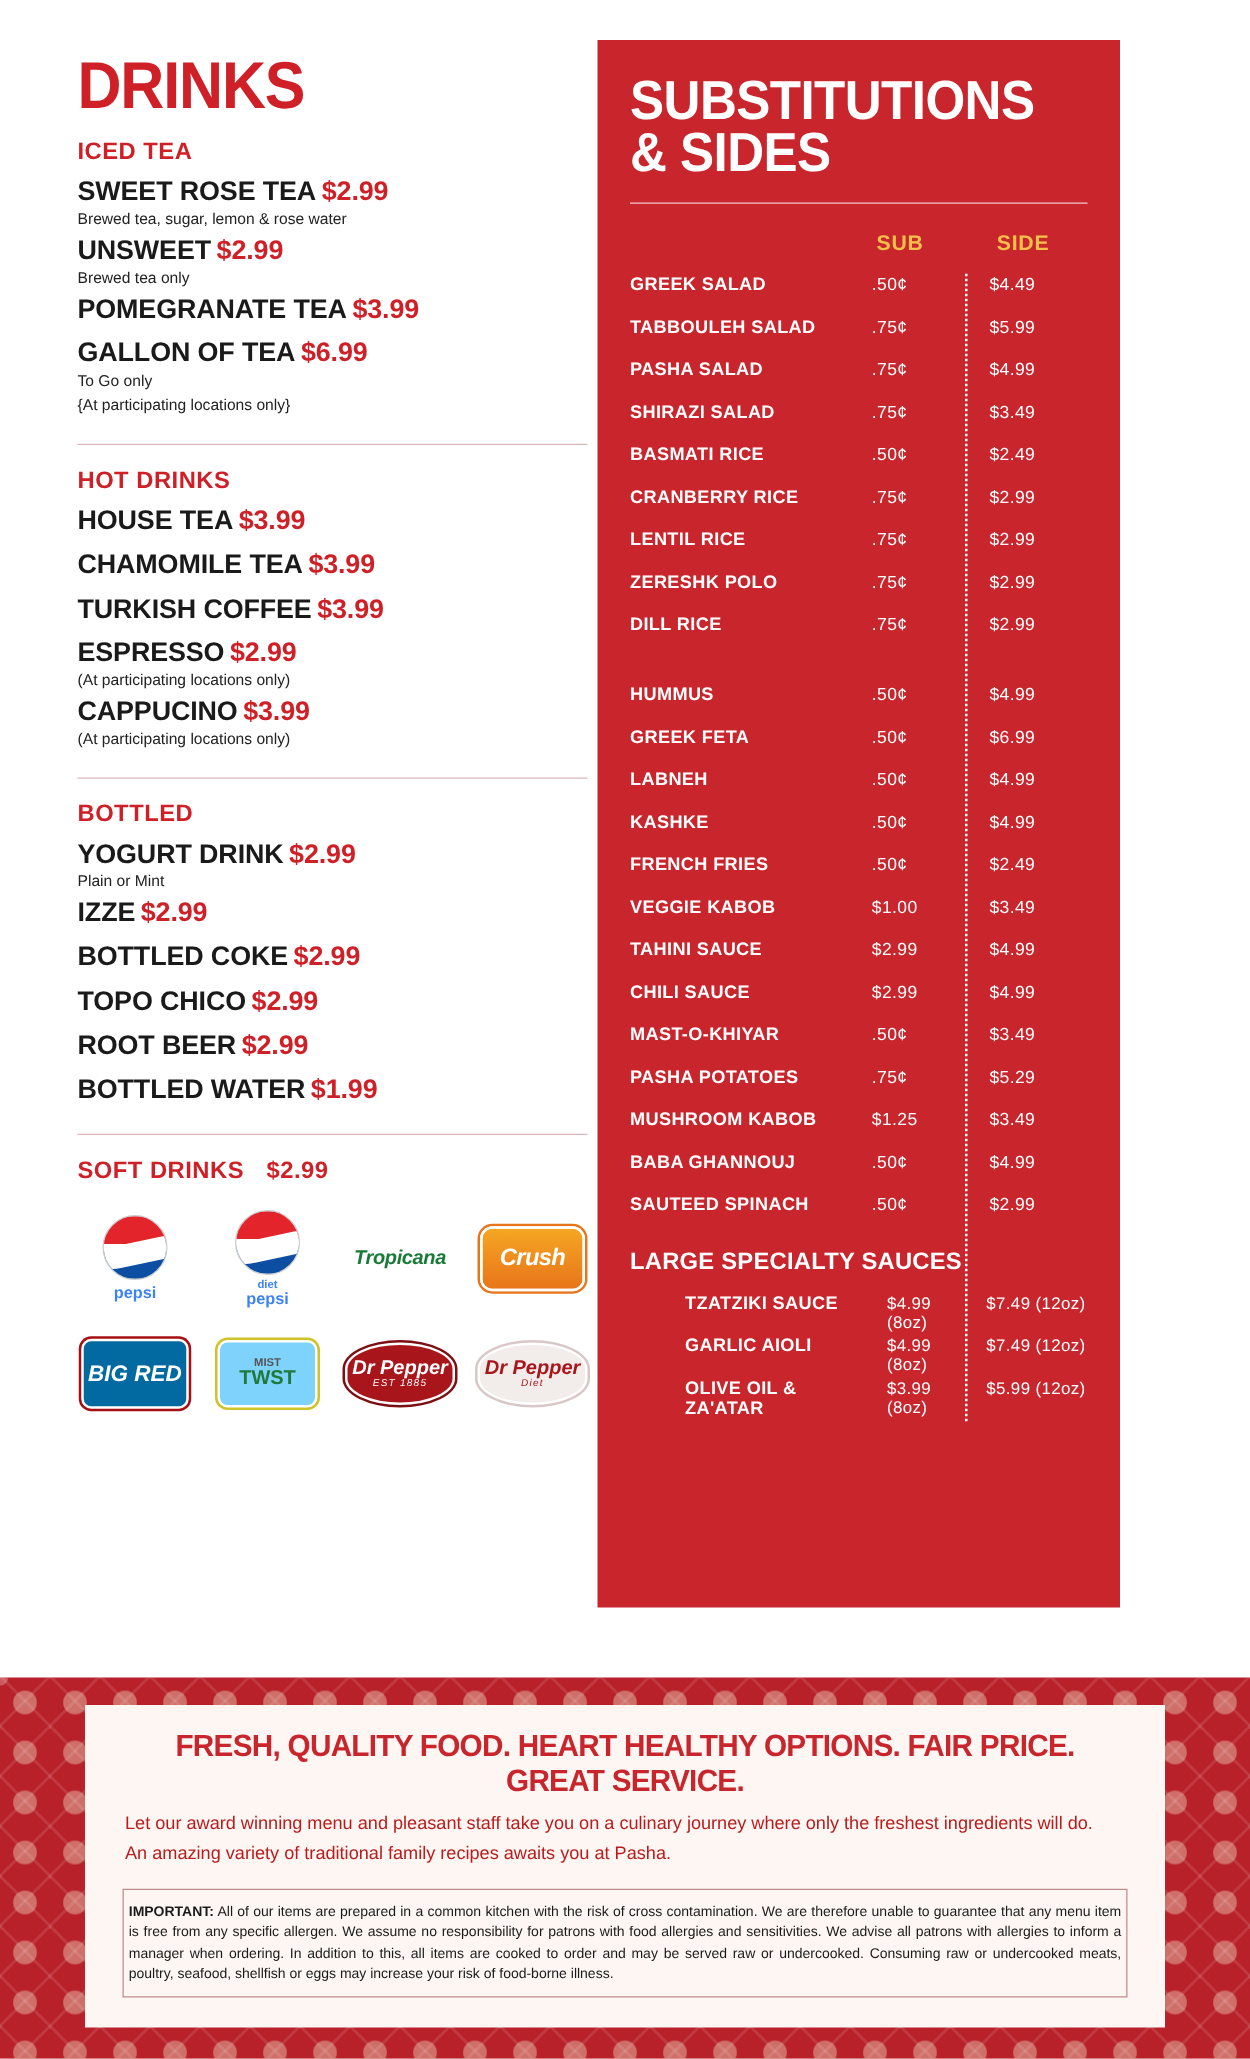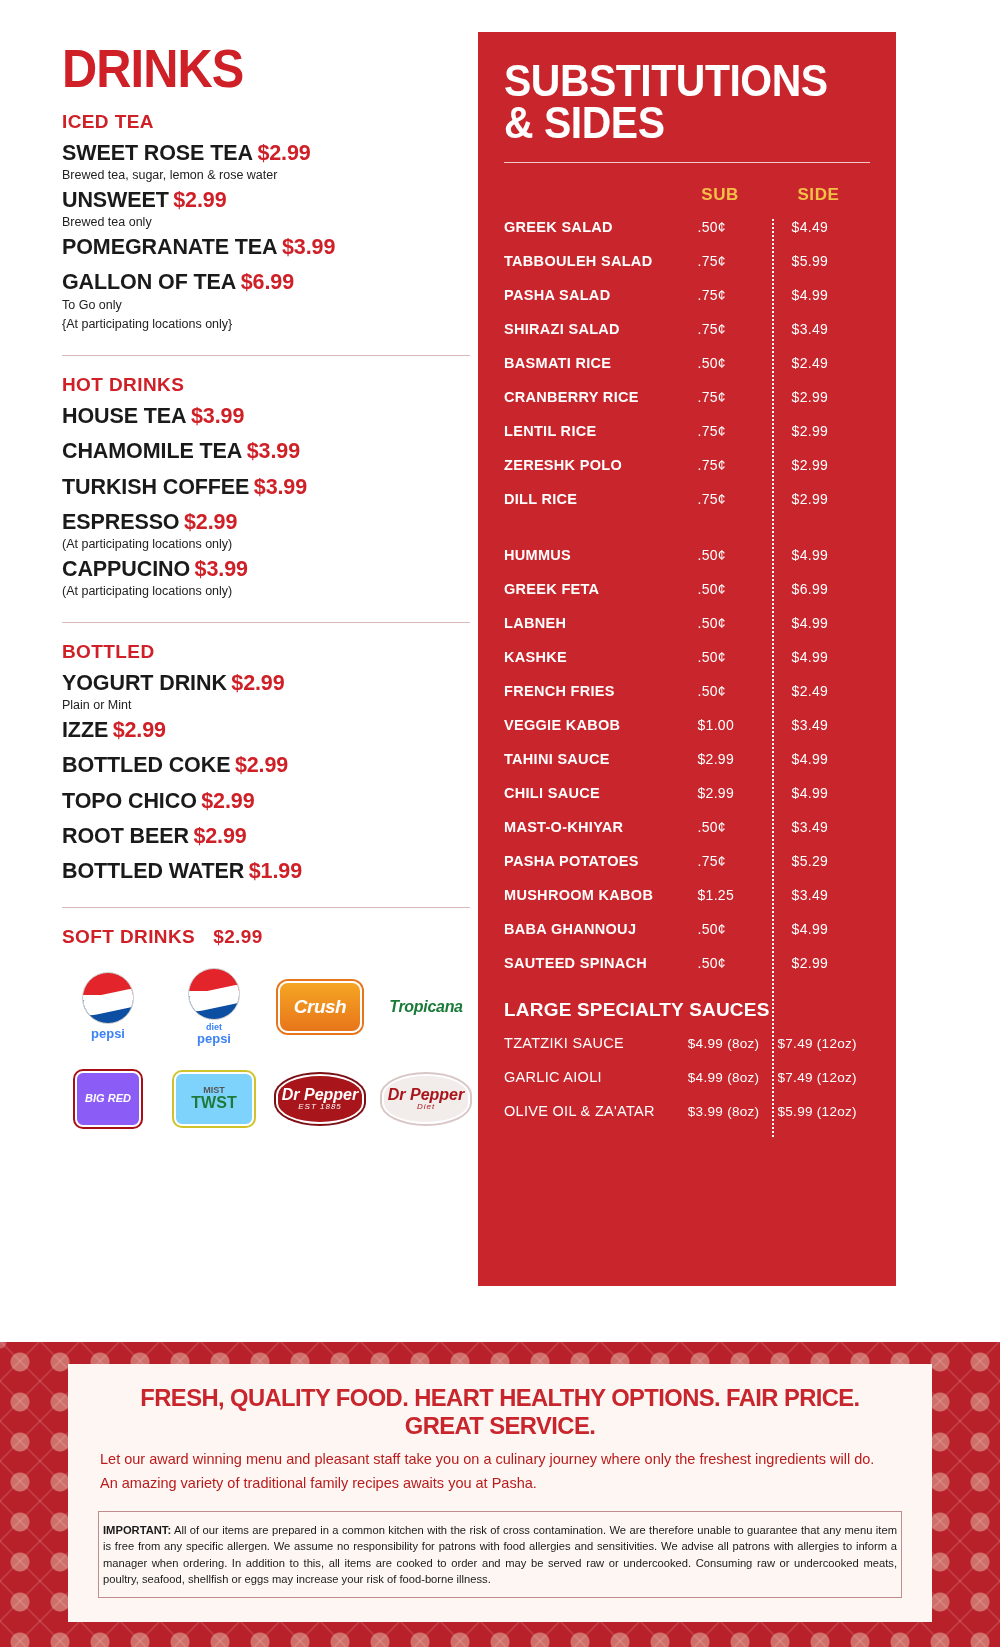--- a/index.html
+++ b/index.html
@@ -120,22 +120,22 @@
     font-style: italic;
     border: 2px solid #fff;
     box-shadow: 0 0 0 2px #e8751a;
     letter-spacing: -0.5px;
   }
   .tropicana-logo {
     font-size: 16px; font-weight: bold; color: #1a7a38; font-style: italic;
     letter-spacing: -0.3px;
   }
   .bigred-logo {
-    width: 66px; height: 56px; border-radius: 8px;
-    background: #8b5cf6; color: #fff; font-weight: bold; font-size: 11px;
+    width: 86px; height: 56px; border-radius: 8px;
+    background: #0369a1; color: #fff; font-weight: bold; font-size: 18px;
     display:flex; align-items:center; justify-content:center; text-align:center;
     line-height: 1; font-style: italic; border: 2px solid #fff;
     box-shadow: 0 0 0 2px #a61015;
   }
   .twst-logo {
     width: 80px; height: 54px; border-radius: 8px;
     background: #7dd3fc; color: #1f7a3a; font-weight: bold; font-size: 16px;
     display:flex; flex-direction:column; align-items:center; justify-content:center;
     line-height: 1; border: 2px solid #fff; box-shadow: 0 0 0 2px #cfc32c;
   }
@@ -214,21 +214,21 @@
   .row .c-name { font-weight: bold; }
   .row .c-sub, .row .c-side { font-weight: normal; font-size: 14px; }
   .gap-row { height: 22px; }
   .large-sauce-head {
     font-weight: bold;
     font-size: 19px;
     letter-spacing: 0.2px;
     margin: 10px 0 14px 0;
   }
   .row-sauce { height: 34px; font-size: 14.5px; }
-  .row-sauce .c-name { width: 196px; font-weight: normal; }
+  .row-sauce .c-name { width: 196px; font-weight: bold; margin-left: 44px; }
   .row-sauce .c-sub  { width: 96px; font-size: 13.5px;}
   .row-sauce .c-side { width: 110px; font-size: 13.5px;}
 
   
   .banner {
     position: absolute;
     left: 0;
     top: 1342px;
     width: 1000px;
     height: 305px;
@@ -402,24 +402,24 @@
         <div class="pepsi-label">pepsi</div>
       </div>
       <div class="logo-cell">
         <div class="pepsi-ball"></div>
         <div class="pepsi-label">
           <small>diet</small>
           <span>pepsi</span>
         </div>
       </div>
       <div class="logo-cell">
+        <div class="tropicana-logo">Tropicana</div>
+      </div>
+      <div class="logo-cell">
         <div class="crush-logo">Crush</div>
-      </div>
-      <div class="logo-cell">
-        <div class="tropicana-logo">Tropicana</div>
       </div>
       <div class="logo-cell">
         <div class="bigred-logo">BIG RED</div>
       </div>
       <div class="logo-cell">
         <div class="twst-logo">
           <small>MIST</small>
           <span>TWST</span>
         </div>
       </div>

